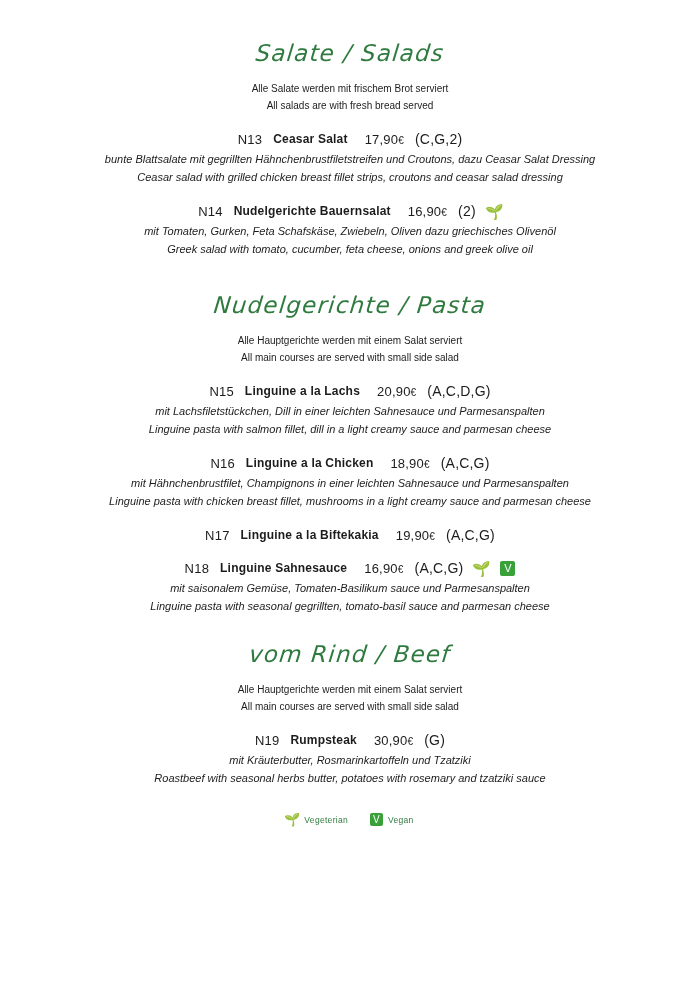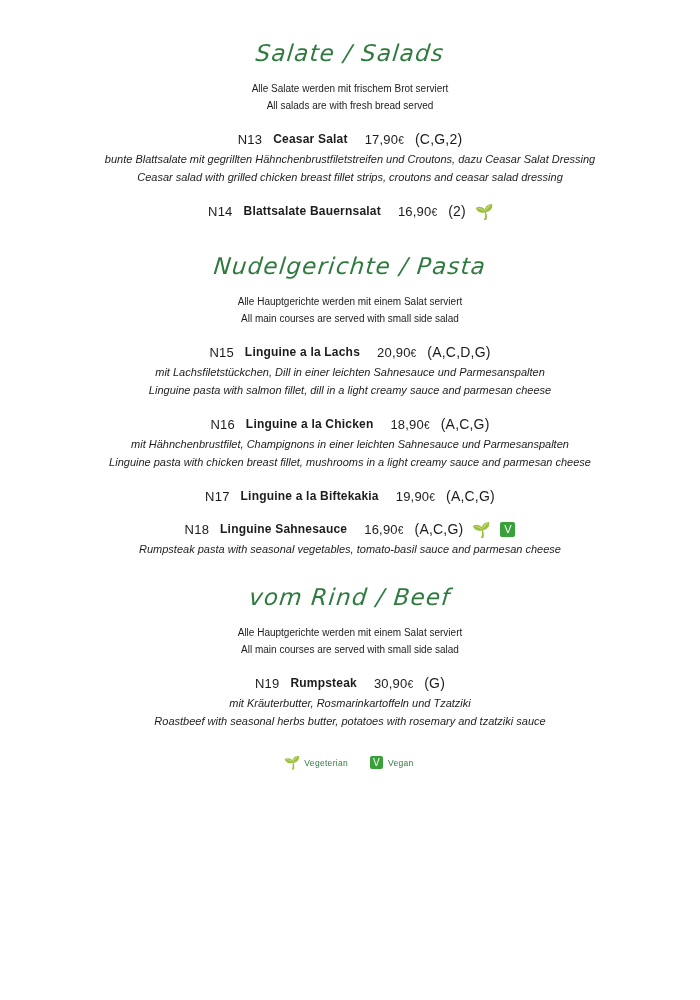--- a/index.html
+++ b/index.html
@@ -145,24 +145,28 @@
       </div>
       <div class="item-desc">
         <div>bunte Blattsalate mit gegrillten Hähnchenbrustfiletstreifen und Croutons, dazu Ceasar Salat Dressing</div>
         <div>Ceasar salad with grilled chicken breast fillet strips, croutons and ceasar salad dressing</div>
       </div>
     </div>
 
     <div class="item">
       <div class="item-head">
         <span class="item-code">N14</span>
-        <span class="item-name">Blattsalate Bauernsalat</span>
+        <span class="item-name">Nudelgerichte Bauernsalat</span>
         <span class="item-price"><span>16,90</span><span class="cents">€</span></span>
         <span class="item-alg">(2)</span>
         <span class="badge vegetarian">🌱</span>
+      </div>
+      <div class="item-desc">
+        <div>mit Tomaten, Gurken, Feta Schafskäse, Zwiebeln, Oliven dazu griechisches Olivenöl</div>
+        <div>Greek salad with tomato, cucumber, feta cheese, onions and greek olive oil</div>
       </div>
     </div>
   </div>
 
   <div class="spacer-lg"></div>
 
   <div class="section">
     <div class="section-title">Nudelgerichte / Pasta</div>
     <div class="section-sub">
       <div>Alle Hauptgerichte werden mit einem Salat serviert</div>
@@ -207,21 +211,22 @@
     <div class="item">
       <div class="item-head">
         <span class="item-code">N18</span>
         <span class="item-name">Linguine Sahnesauce</span>
         <span class="item-price"><span>16,90</span><span class="cents">€</span></span>
         <span class="item-alg">(A,C,G)</span>
         <span class="badge vegetarian">🌱</span>
         <span class="badge vegan">V</span>
       </div>
       <div class="item-desc">
-        <div>Rumpsteak pasta with seasonal vegetables, tomato-basil sauce and parmesan cheese</div>
+        <div>mit saisonalem Gemüse, Tomaten-Basilikum sauce und Parmesanspalten</div>
+        <div>Linguine pasta with seasonal gegrillten, tomato-basil sauce and parmesan cheese</div>
       </div>
     </div>
   </div>
 
   <div class="spacer-md"></div>
 
   <div class="section">
     <div class="section-title">vom Rind / Beef</div>
     <div class="section-sub">
       <div>Alle Hauptgerichte werden mit einem Salat serviert</div>

